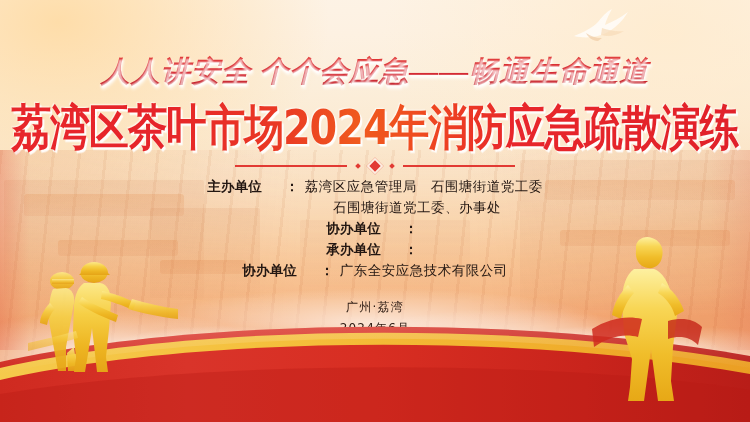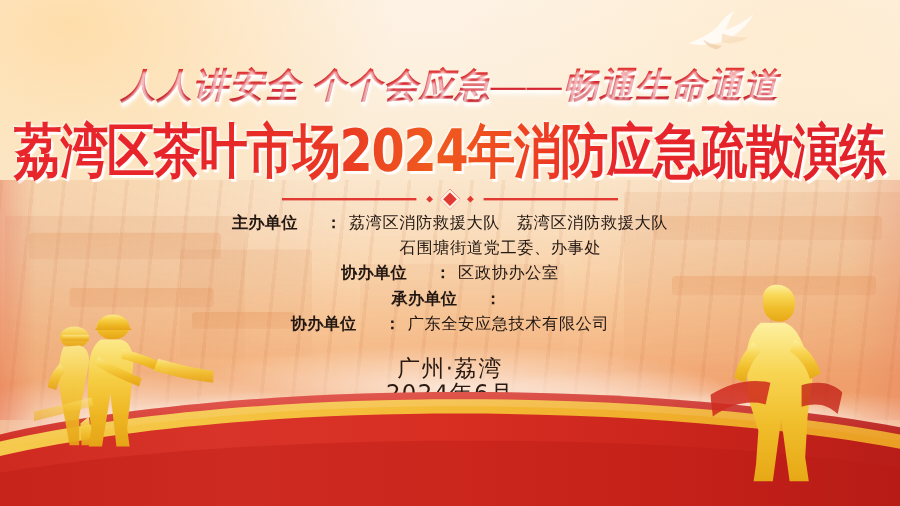--- a/index.html
+++ b/index.html
@@ -175,21 +175,21 @@
   .credit-label { font-weight:bold; width:78px; text-align:justify; letter-spacing:.2px; }
   .credit-colon { font-weight:bold; margin-right:6px; }
   .credit-value { letter-spacing:.5px; }
   .credit-indent { margin-left:84px; letter-spacing:.5px; line-height:21px; white-space:nowrap;text-align:center; }
 
   
   .footer {
     position:absolute; left:0; right:0; top:297px;
     text-align:center;
     font-family:"DejaVu Sans","Liberation Sans",sans-serif;
-    font-size:19px;
+    font-size:12px;
     color:#2b1a12;
     line-height:21px;
     letter-spacing:1.2px;
   }
 </style>
 </head>
 <body>
 
 <div id="poster">
 
@@ -229,27 +229,26 @@
     <span class="div-dot"></span>
     <span class="div-gem"></span>
     <span class="div-dot"></span>
     <span class="div-line"></span>
   </div>
 
   <div class="credits">
     <div class="credit-row">
       <span class="credit-label">主办单位</span>
       <span class="credit-colon">：</span>
-      <span class="credit-value">荔湾区消防救援大队　荔湾区消防救援大队</span>
+      <span class="credit-value">荔湾区应急管理局　石围塘街道党工委</span>
     </div>
     <div class="credit-indent">石围塘街道党工委、办事处</div>
     <div class="credit-row">
       <span class="credit-label">协办单位</span>
       <span class="credit-colon">：</span>
-      <span class="credit-value">区政协办公室</span>
     </div>
     <div class="credit-row">
       <span class="credit-label">承办单位</span>
       <span class="credit-colon">：</span>
     </div>
     <div class="credit-row">
       <span class="credit-label">协办单位</span>
       <span class="credit-colon">：</span>
       <span class="credit-value">广东全安应急技术有限公司</span>
     </div>

